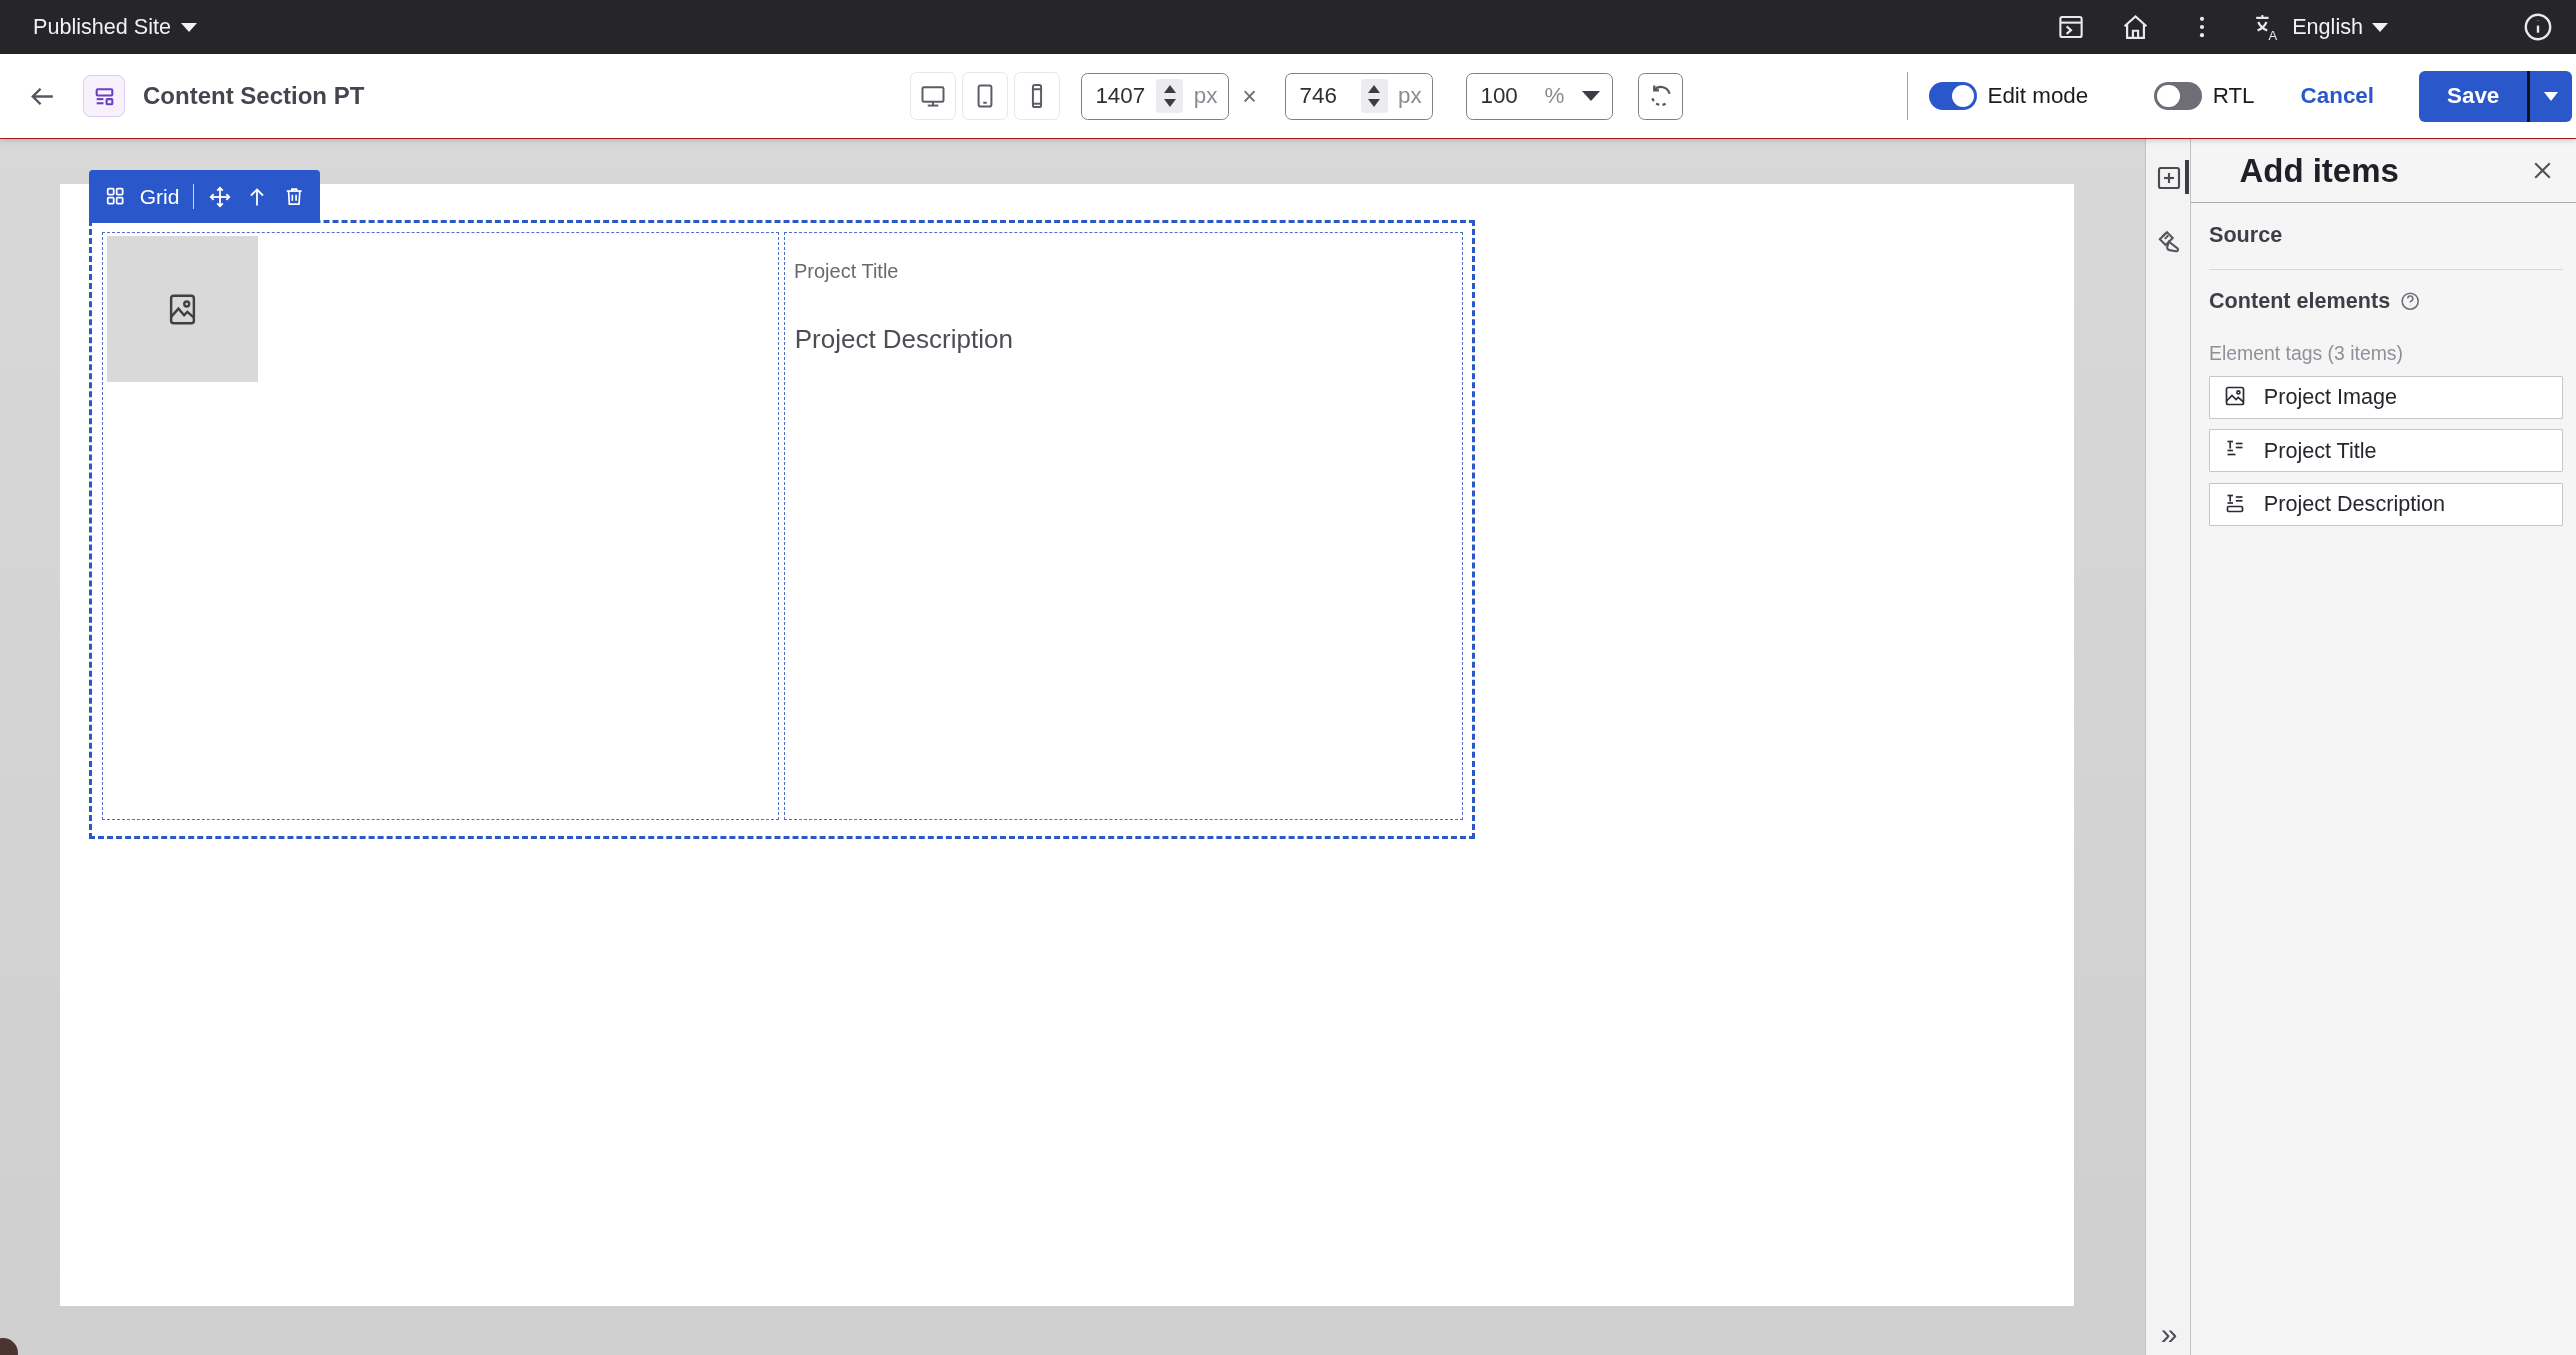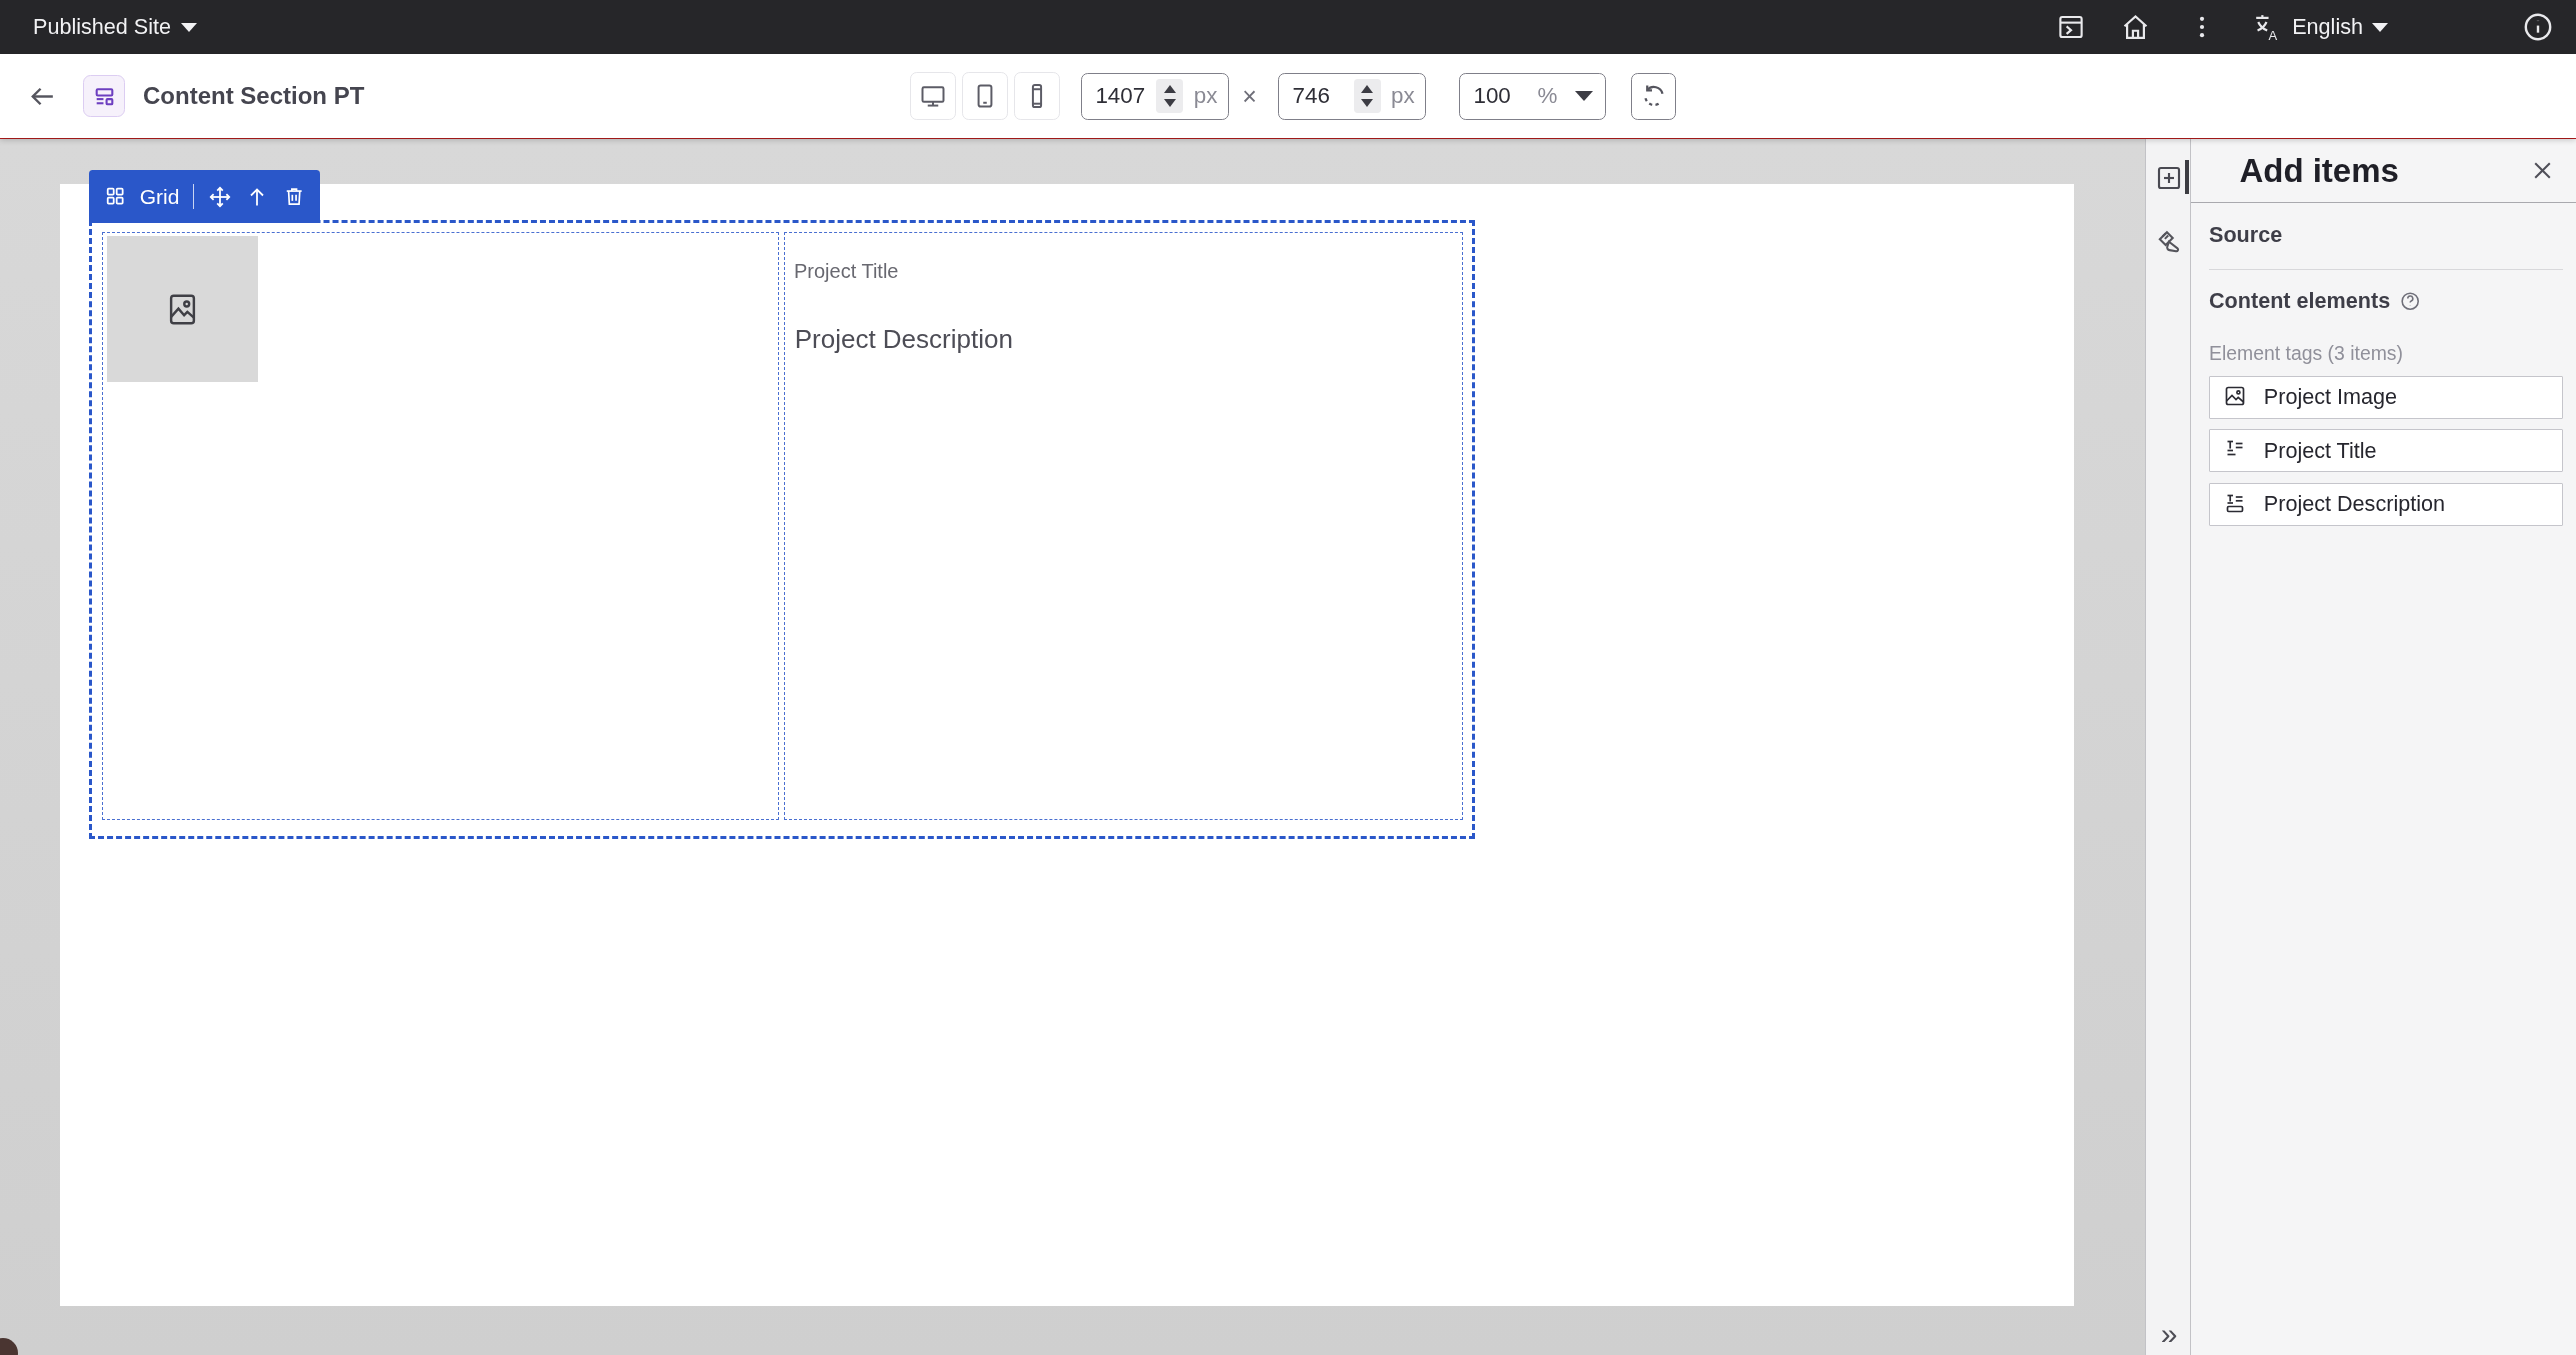--- a/index.html
+++ b/index.html
@@ -224,21 +224,21 @@
         <span class="val">1407</span>
         <span class="stepper">
           <span class="tri-up"></span>
           <span class="tri-dn"></span>
         </span>
         <span class="unit">px</span>
       </div>
 
       <span class="times">×</span>
 
-      <div class="num-field" style="margin-left:8px">
+      <div class="num-field" style="margin-left:15px">
         <span class="val">746</span>
         <span class="stepper">
           <span class="tri-up"></span>
           <span class="tri-dn"></span>
         </span>
         <span class="unit">px</span>
       </div>
 
       <div class="zoom-select">
         <span class="val">100</span>
@@ -248,20 +248,39 @@
 
       <span class="rotate-btn">
         <svg width="30" height="30" viewBox="0 0 24 24" fill="none" stroke="currentColor" stroke-width="1.8">
           <path d="M18.8 10.2A7.1 7.1 0 0 0 6.6 7.2"></path>
           <path d="M6.6 3.6v3.8h3.8"></path>
           <path d="M5.2 13.8a7.1 7.1 0 0 0 12.2 3" stroke-dasharray="2.6 2.6"></path>
         </svg>
       </span>
     </div>
 
+    <div class="toolbar-right">
+      <span class="v-divider"></span>
+      <span class="switch on">
+          <span class="knob"></span>
+        </span>
+      <span class="switch-label" style="margin-right:66px">Edit mode</span>
+      <span class="switch off">
+          <span class="knob"></span>
+        </span>
+      <span class="switch-label">RTL</span>
+      <span class="cancel-link">Cancel</span>
+      <div class="save-split">
+        <span class="save-main">Save</span>
+        <span class="save-sep"></span>
+        <span class="save-arrow">
+          <span class="caret"></span>
+        </span>
+      </div>
+    </div>
   </div>
 
   <div id="workspace">
     <div id="artboard"></div>
 
     <div id="grid-chip">
       <span class="chip-icon">
         <svg width="22.4" height="22.4" viewBox="0 0 24 24" fill="none" stroke="#fff" stroke-width="1.9">
           <rect x="4" y="4" width="6.4" height="6.4" rx="1"></rect>
             <rect x="13.6" y="4" width="6.4" height="6.4" rx="1"></rect>

